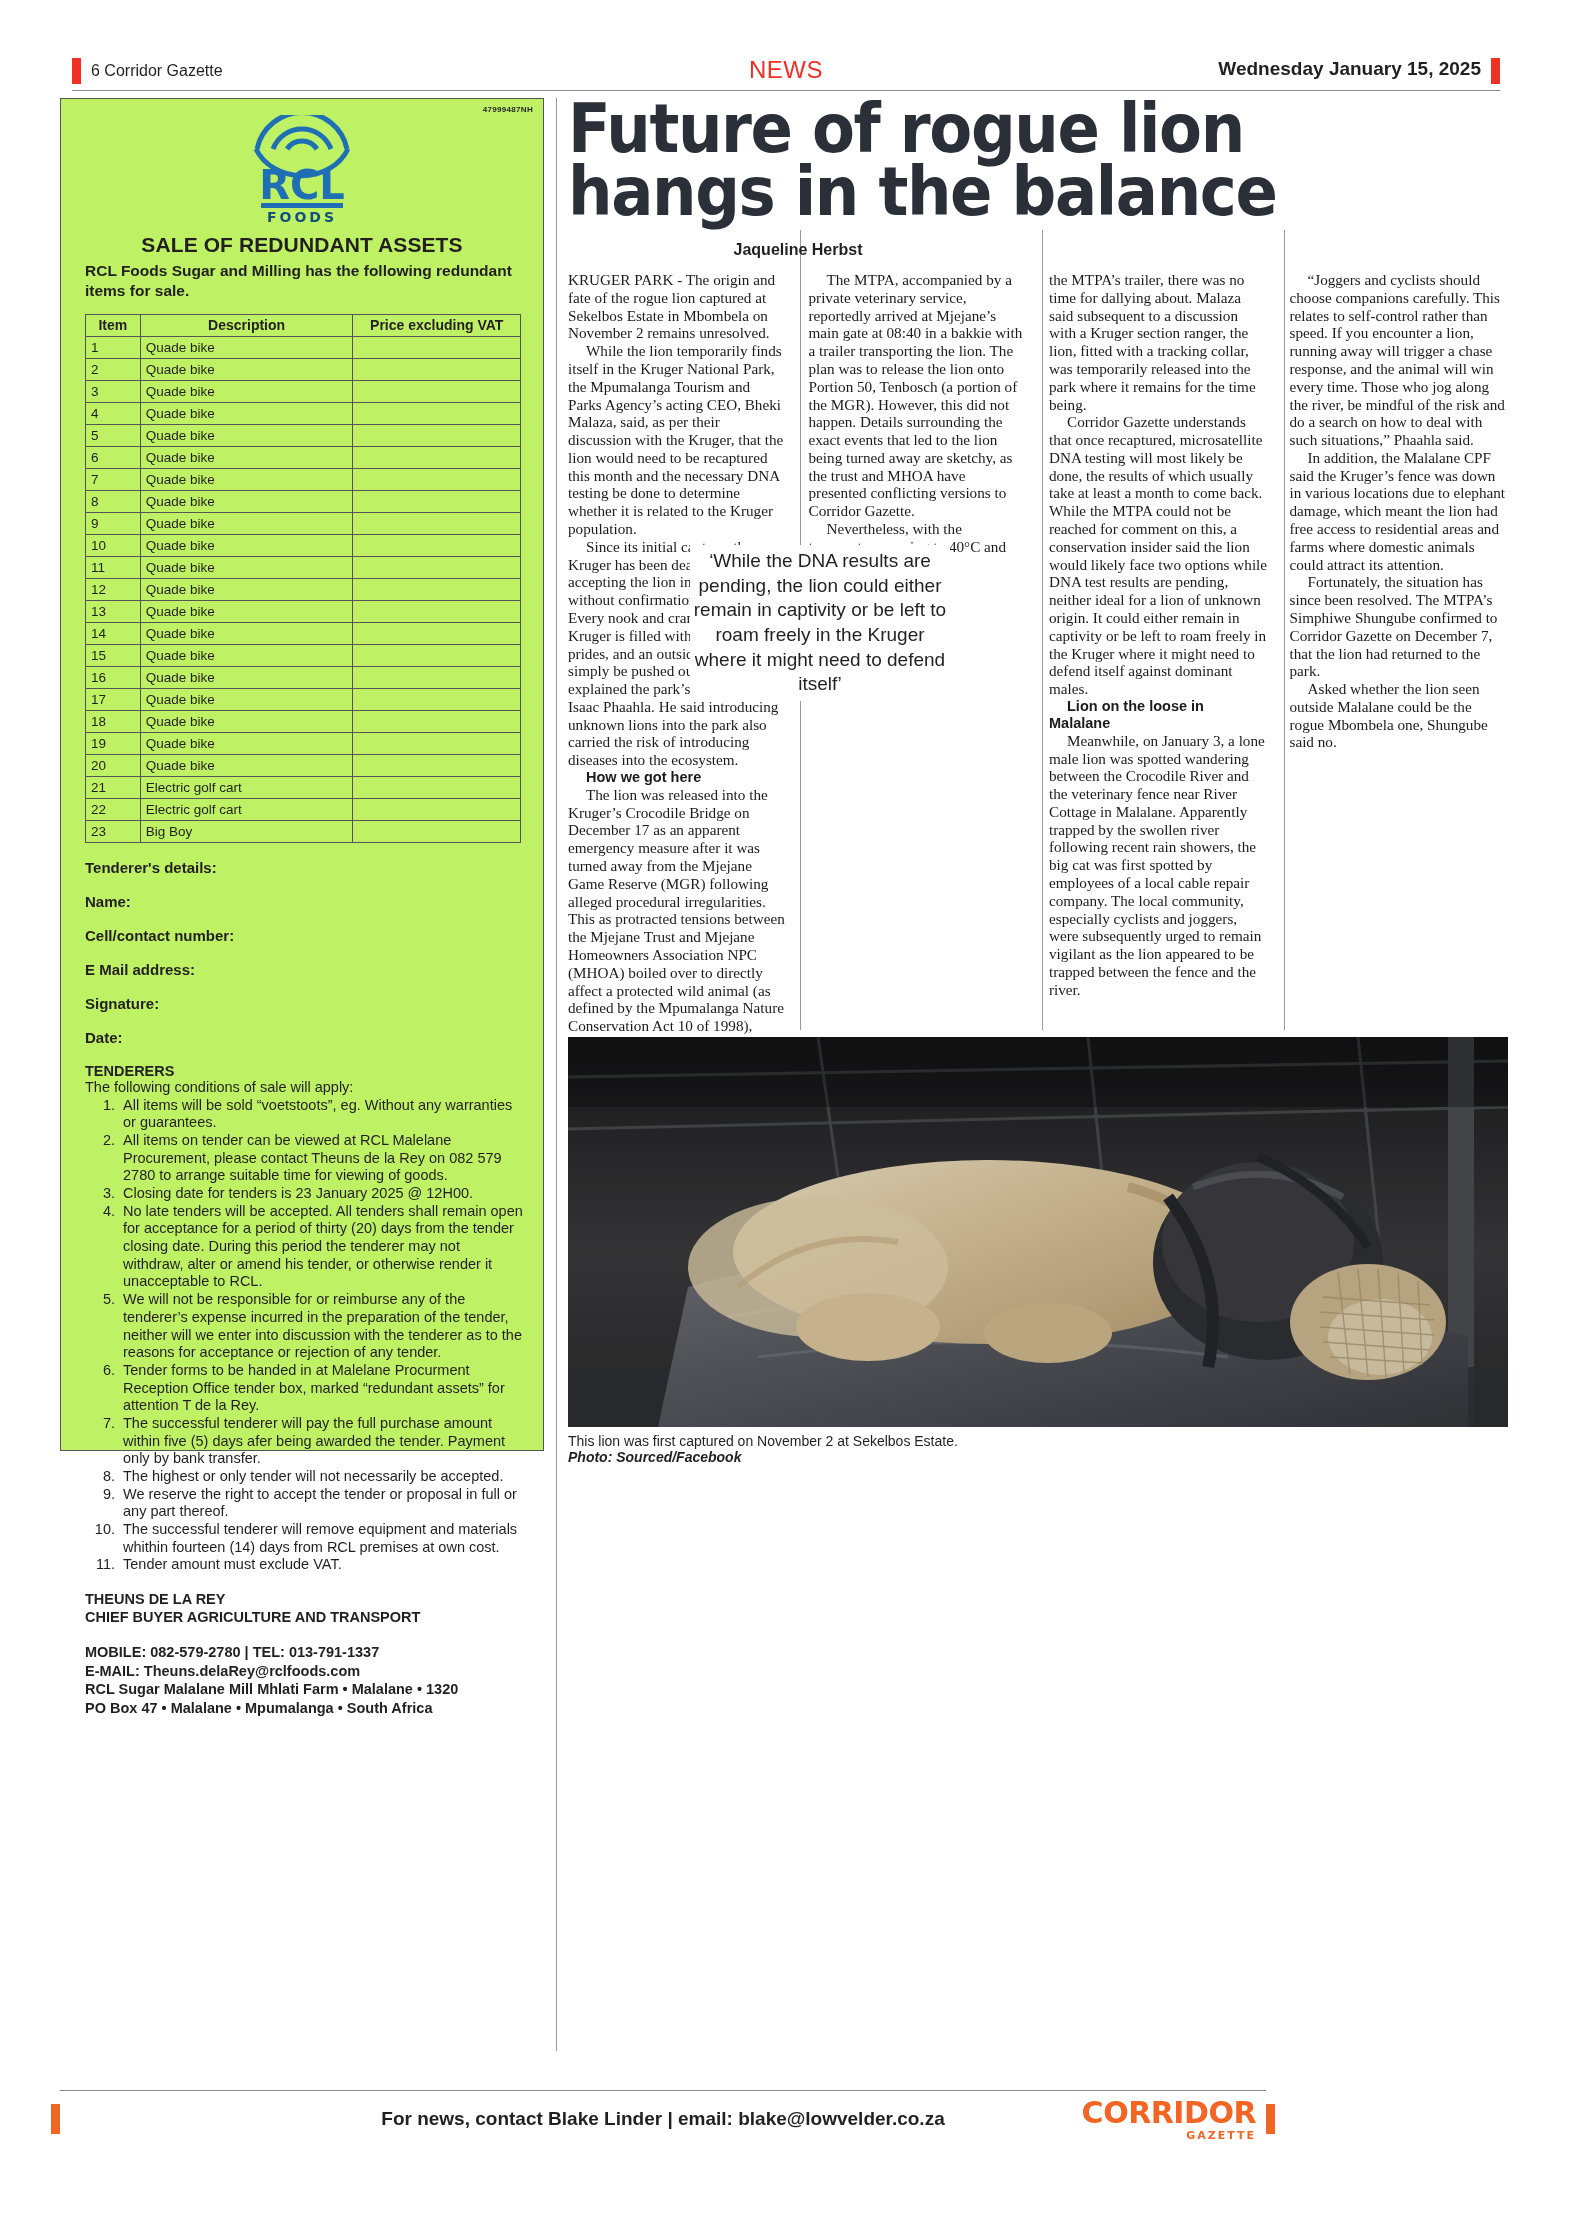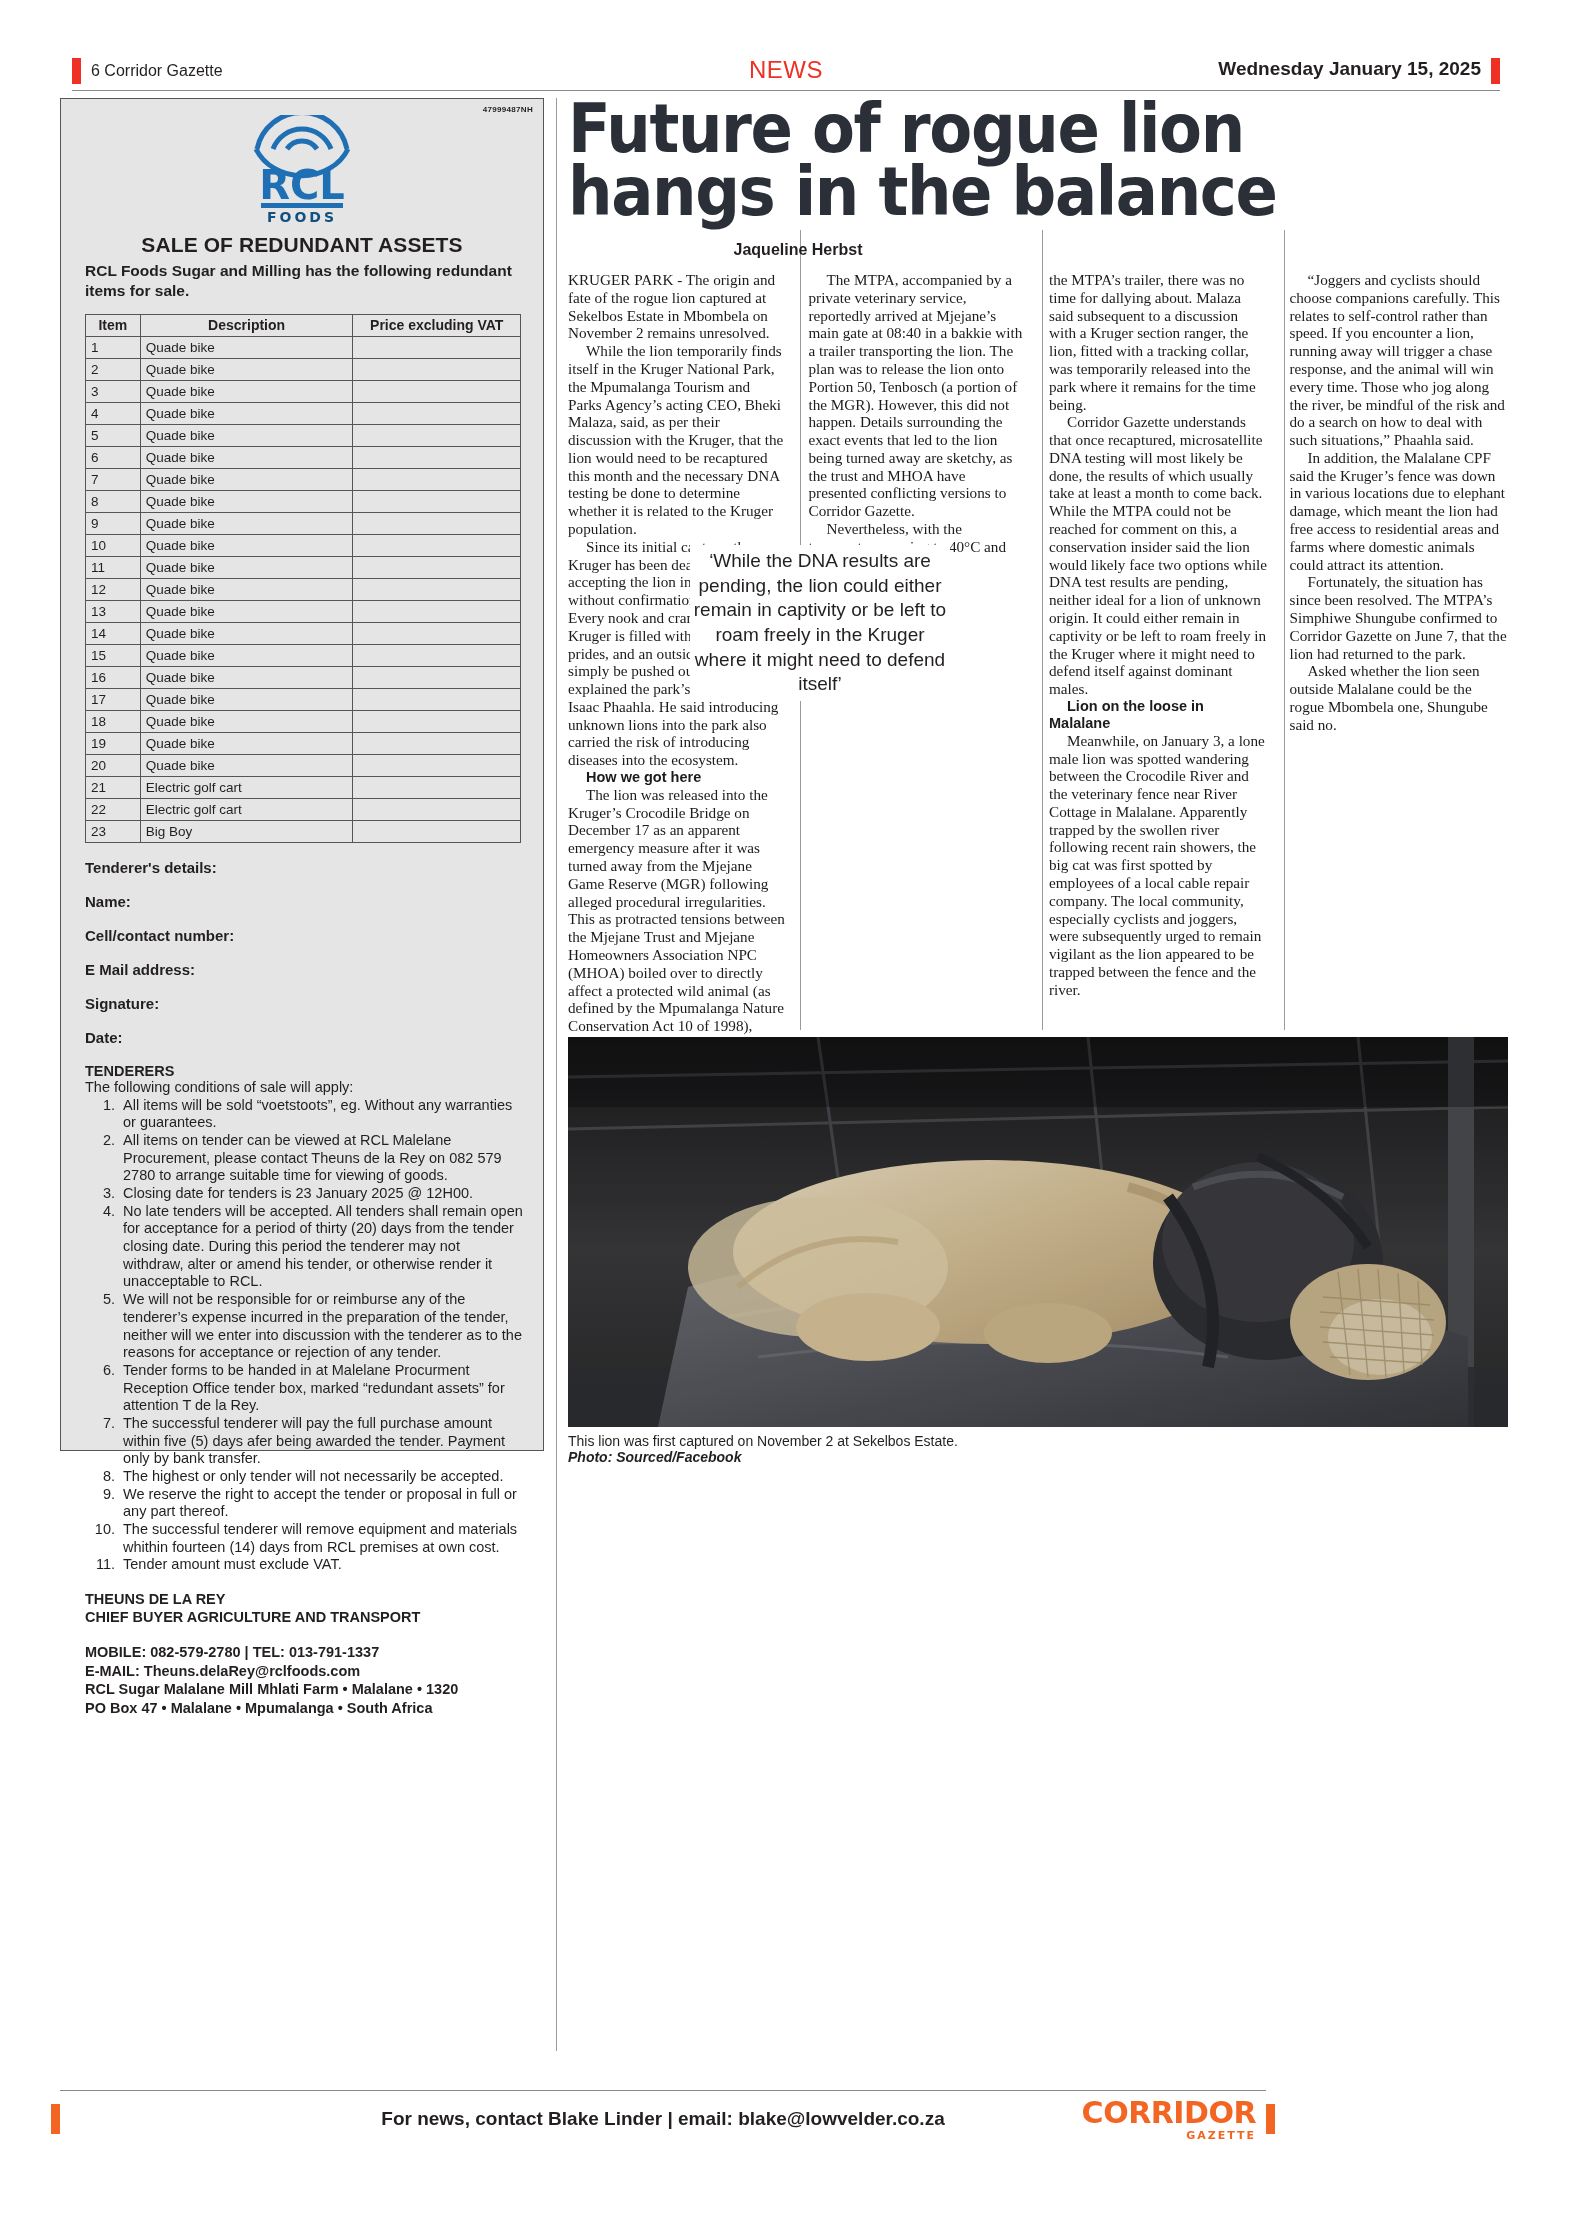--- a/index.html
+++ b/index.html
@@ -71,21 +71,21 @@
   }
 
   
   .advert-box {
     position: absolute;
     left: 60px;
     top: 98px;
     width: 484px;
     height: 1353px;
     border: 1px solid #555;
-    background: #e5e5e5;
+    background: #bef264;
     box-sizing: border-box;
   }
   .ad-ref {
     position: absolute;
     right: 10px;
     top: 6px;
     font-size: 8px;
     font-weight: bold;
     letter-spacing: 0.3px;
     color: #231f20;
@@ -551,21 +551,21 @@
       </div>
     <div class="col pad-r" id="col3">
         <p class="noindent">the MTPA’s trailer, there was no time for dallying about. Malaza said subsequent to a discussion with a Kruger section ranger, the lion, fitted with a tracking collar, was temporarily released into the park where it remains for the time being.</p>
         <p>Corridor Gazette understands that once recaptured, microsatellite DNA testing will most likely be done, the results of which usually take at least a month to come back. While the MTPA could not be reached for comment on this, a conservation insider said the lion would likely face two options while DNA test results are pending, neither ideal for a lion of unknown origin. It could either remain in captivity or be left to roam freely in the Kruger where it might need to defend itself against dominant males.</p>
         <p class="subhead">Lion on the loose in Malalane</p>
         <p>Meanwhile, on January 3, a lone male lion was spotted wandering between the Crocodile River and the veterinary fence near River Cottage in Malalane. Apparently trapped by the swollen river following recent rain showers, the big cat was first spotted by employees of a local cable repair company. The local community, especially cyclists and joggers, were subsequently urged to remain vigilant as the lion appeared to be trapped between the fence and the river.</p>
       </div>
     <div class="col" id="col4">
         <p>“Joggers and cyclists should choose companions carefully. This relates to self-control rather than speed. If you encounter a lion, running away will trigger a chase response, and the animal will win every time. Those who jog along the river, be mindful of the risk and do a search on how to deal with such situations,” Phaahla said.</p>
         <p>In addition, the Malalane CPF said the Kruger’s fence was down in various locations due to elephant damage, which meant the lion had free access to residential areas and farms where domestic animals could attract its attention.</p>
-        <p>Fortunately, the situation has since been resolved. The MTPA’s Simphiwe Shungube confirmed to Corridor Gazette on June 7, that the lion had returned to the park.</p>
+        <p>Fortunately, the situation has since been resolved. The MTPA’s Simphiwe Shungube confirmed to Corridor Gazette on December 7, that the lion had returned to the park.</p>
         <p>Asked whether the lion seen outside Malalane could be the rogue Mbombela one, Shungube said no.</p>
       </div>
   </div>
 </div>
 
 <div class="pullquote">‘While the DNA results are pending, the lion could either remain in captivity or be left to roam freely in the Kruger where it might need to defend itself’</div>
 
 <div class="photo-wrap">
   <div class="photo">
     <svg width="940" height="390" viewBox="0 0 940 390" preserveAspectRatio="none" aria-hidden="true">

